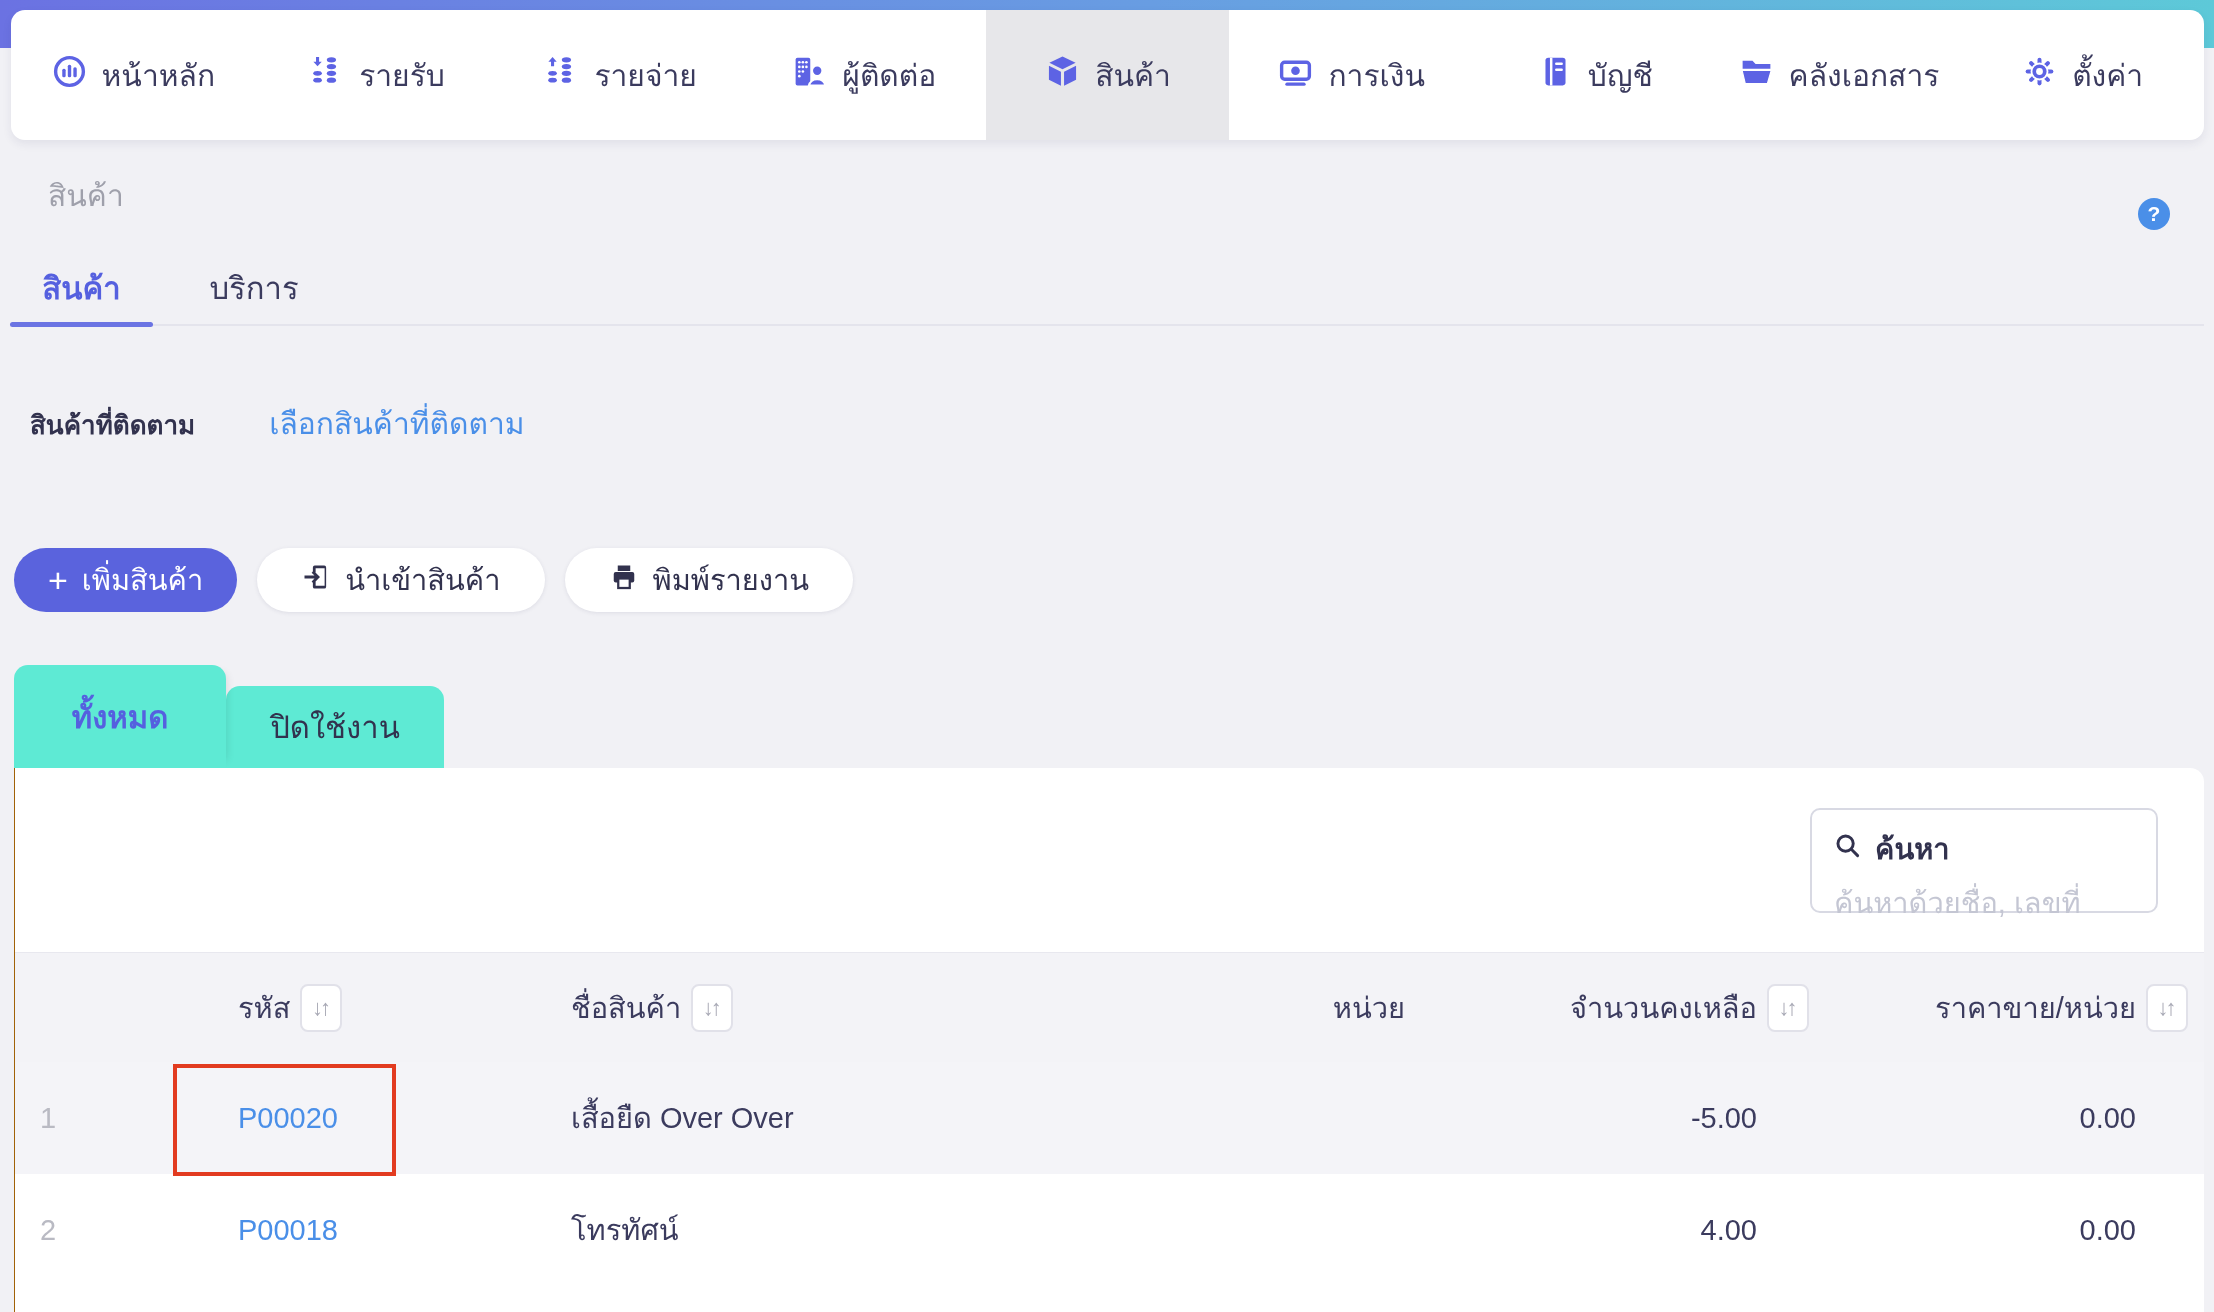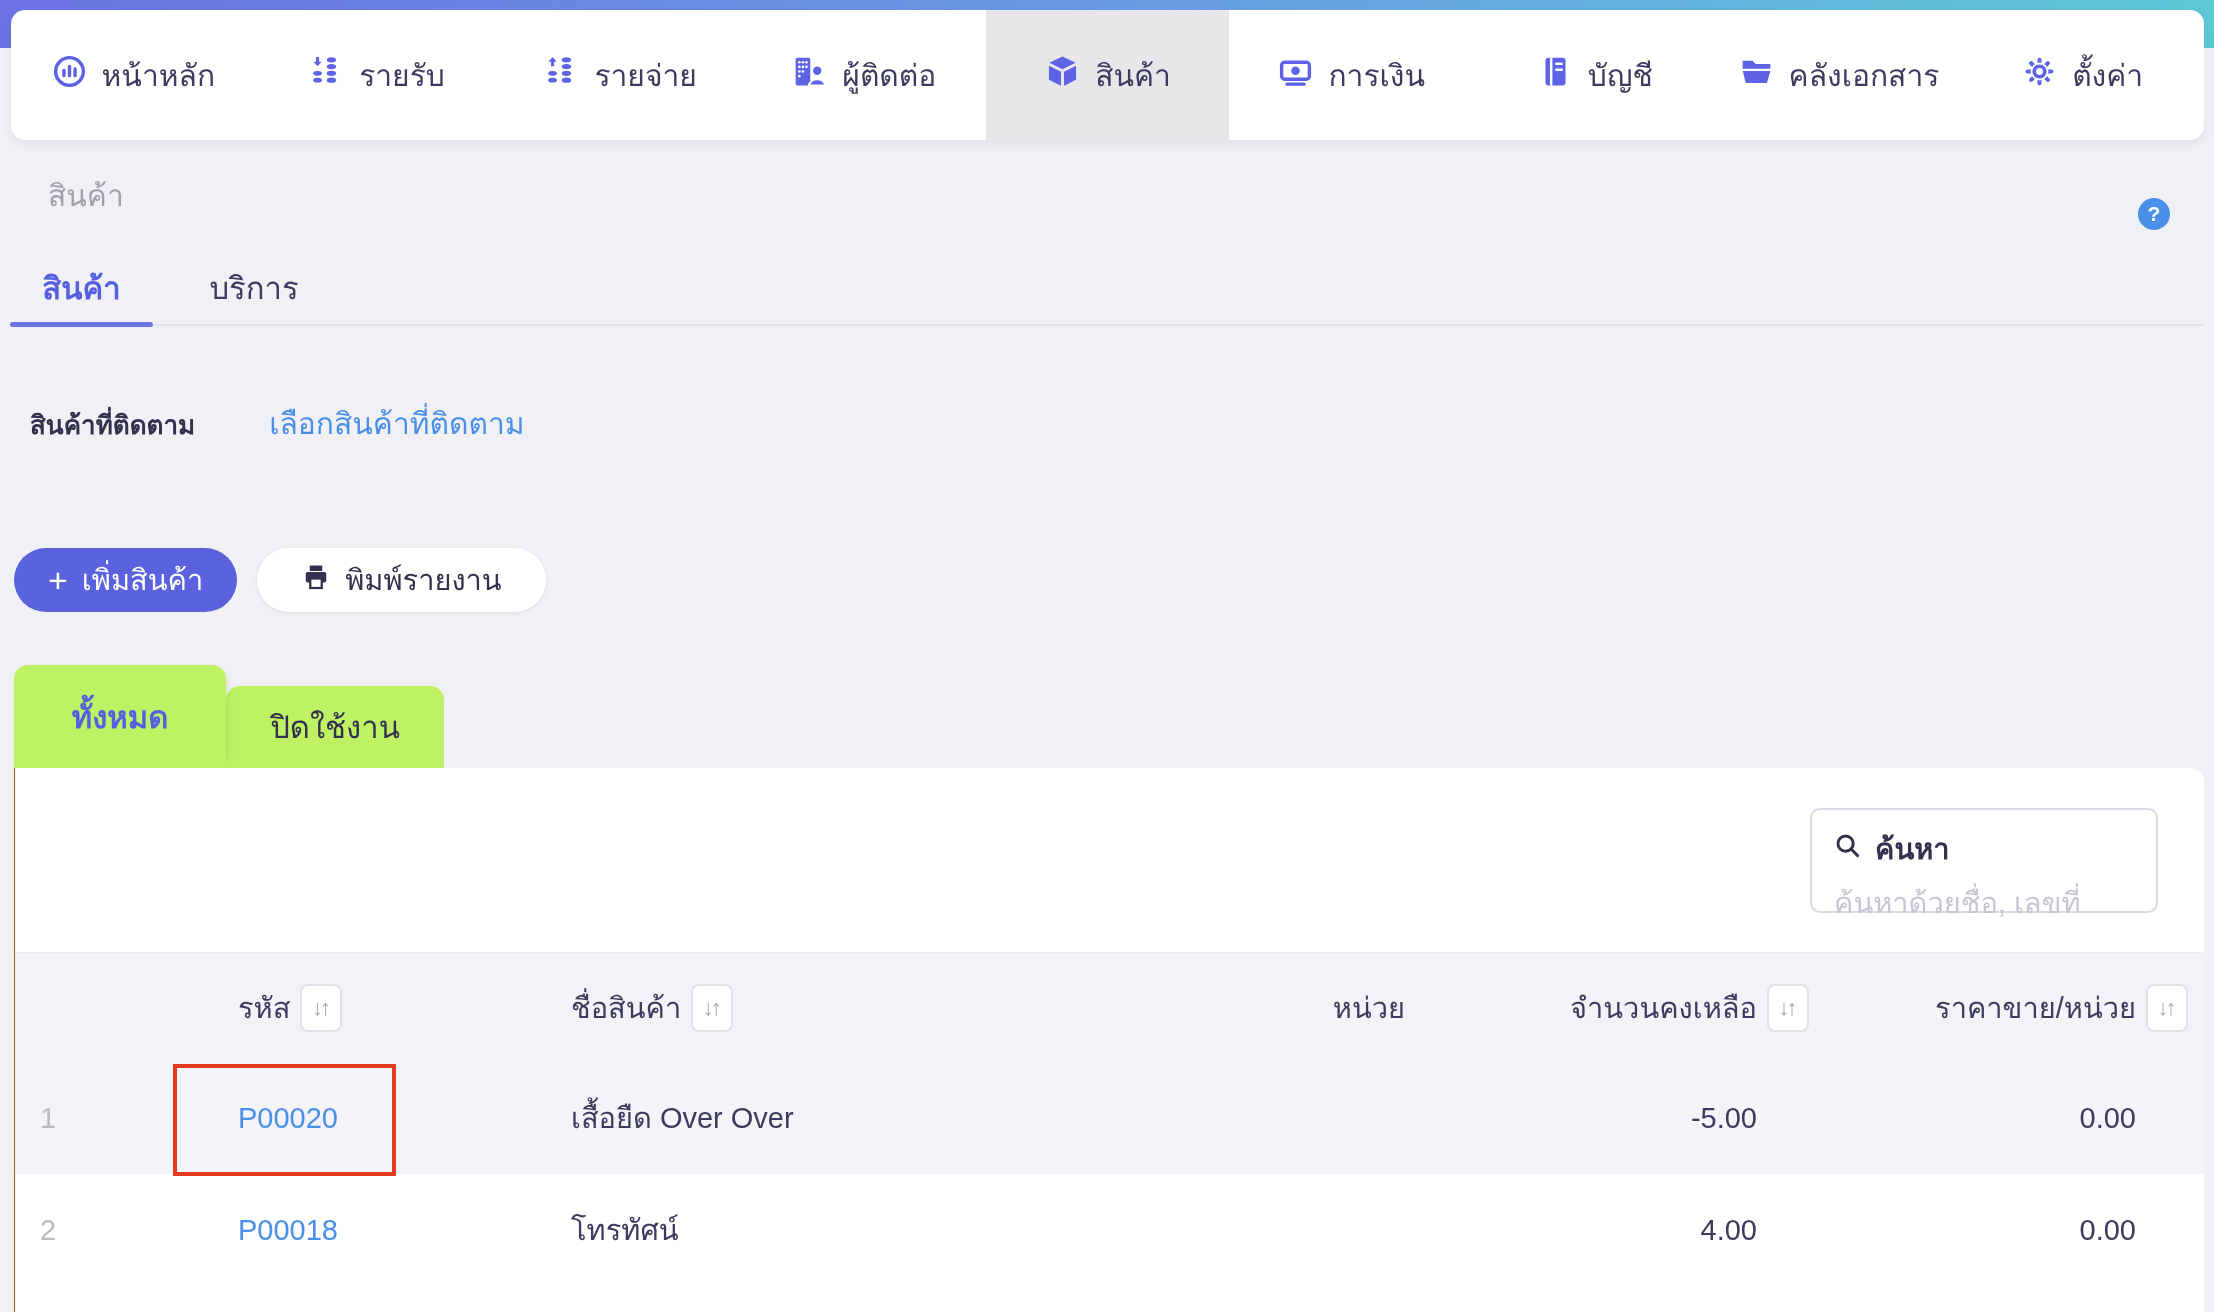--- a/index.html
+++ b/index.html
@@ -44,21 +44,21 @@
   .actions { position:absolute; left:14px; top:548px; display:flex; gap:20px; height:64px; }
   .btn { display:flex; align-items:center; gap:14px; border-radius:32px; font-size:29px;
     border:none; cursor:pointer; font-family:inherit; }
   .btn-primary { background:#5a63dd; color:#fff; padding:0 34px; }
   .btn-primary .plus { font-size:34px; font-weight:400; line-height:1; }
   .btn-light { background:#fff; color:#32324e; padding:0 44px;
     box-shadow:0 1px 4px rgba(50,50,90,.10); }
   .btn-light svg { width:30px; height:30px; }
   
   .filter-tabs { position:absolute; left:14px; top:665px; display:flex; align-items:flex-end; }
-  .ftab { background:#bef264; border-radius:14px 14px 0 0; display:flex; align-items:center;
+  .ftab { background:#5eead4; border-radius:14px 14px 0 0; display:flex; align-items:center;
     justify-content:center; font-size:31px; cursor:pointer; }
   .ftab.active { width:212px; height:103px; color:#5560df; font-weight:bold; z-index:2;
     box-shadow:8px 0 10px -8px rgba(0,0,0,.12); }
   .ftab.inactive { width:218px; height:82px; color:#32324e; z-index:1; }
   
   .panel { position:absolute; left:14px; top:768px; width:2190px; height:544px;
     background:#fff; border-radius:0 14px 0 0; border-left:1px solid #a16207; }
   
   .searchbox { position:absolute; right:46px; top:40px; width:348px; height:105px;
     border:2px solid #d8d9e3; border-radius:10px; background:#fff; padding:16px 22px; cursor:text; }
@@ -215,20 +215,27 @@
   <div class="tracked-link">เลือกสินค้าที่ติดตาม</div>
 </div>
 
 <div class="actions">
   <button class="btn btn-primary">
     <span class="plus">+</span>
     <span>เพิ่มสินค้า</span>
   </button>
   <button class="btn btn-light">
     <span><svg viewBox="0 0 24 24">
+          <path d="M11 2.8 h7.6 a1.5 1.5 0 0 1 1.5 1.5 v15.4 a1.5 1.5 0 0 1 -1.5 1.5 H11 a1.5 1.5 0 0 1 -1.5 -1.5 V15.6 h2.2 v3.4 h7.2 V5 h-7.2 v3.4 H9.5 V4.3 A1.5 1.5 0 0 1 11 2.8 Z" fill="#32324e"></path>
+          <path d="M2.8 10.8 h8 l-2.3 -2.3 1.6 -1.6 5.1 5.1 -5.1 5.1 -1.6 -1.6 2.3 -2.3 h-8 Z" fill="#32324e"></path>
+        </svg></span>
+    <span>นำเข้าสินค้า</span>
+  </button>
+  <button class="btn btn-light">
+    <span><svg viewBox="0 0 24 24">
           <path d="M7 2.8 h10 v4.4 H7 Z" fill="#32324e"></path>
           <rect x="3.8" y="8" width="16.4" height="8.4" rx="1.6" fill="#32324e"></rect>
           <rect x="7.4" y="13.2" width="9.2" height="7.6" fill="#fff" stroke="#32324e" stroke-width="1.8"></rect>
         </svg></span>
     <span>พิมพ์รายงาน</span>
   </button>
 </div>
 
 <div class="filter-tabs">
   <div class="ftab active">ทั้งหมด</div>

